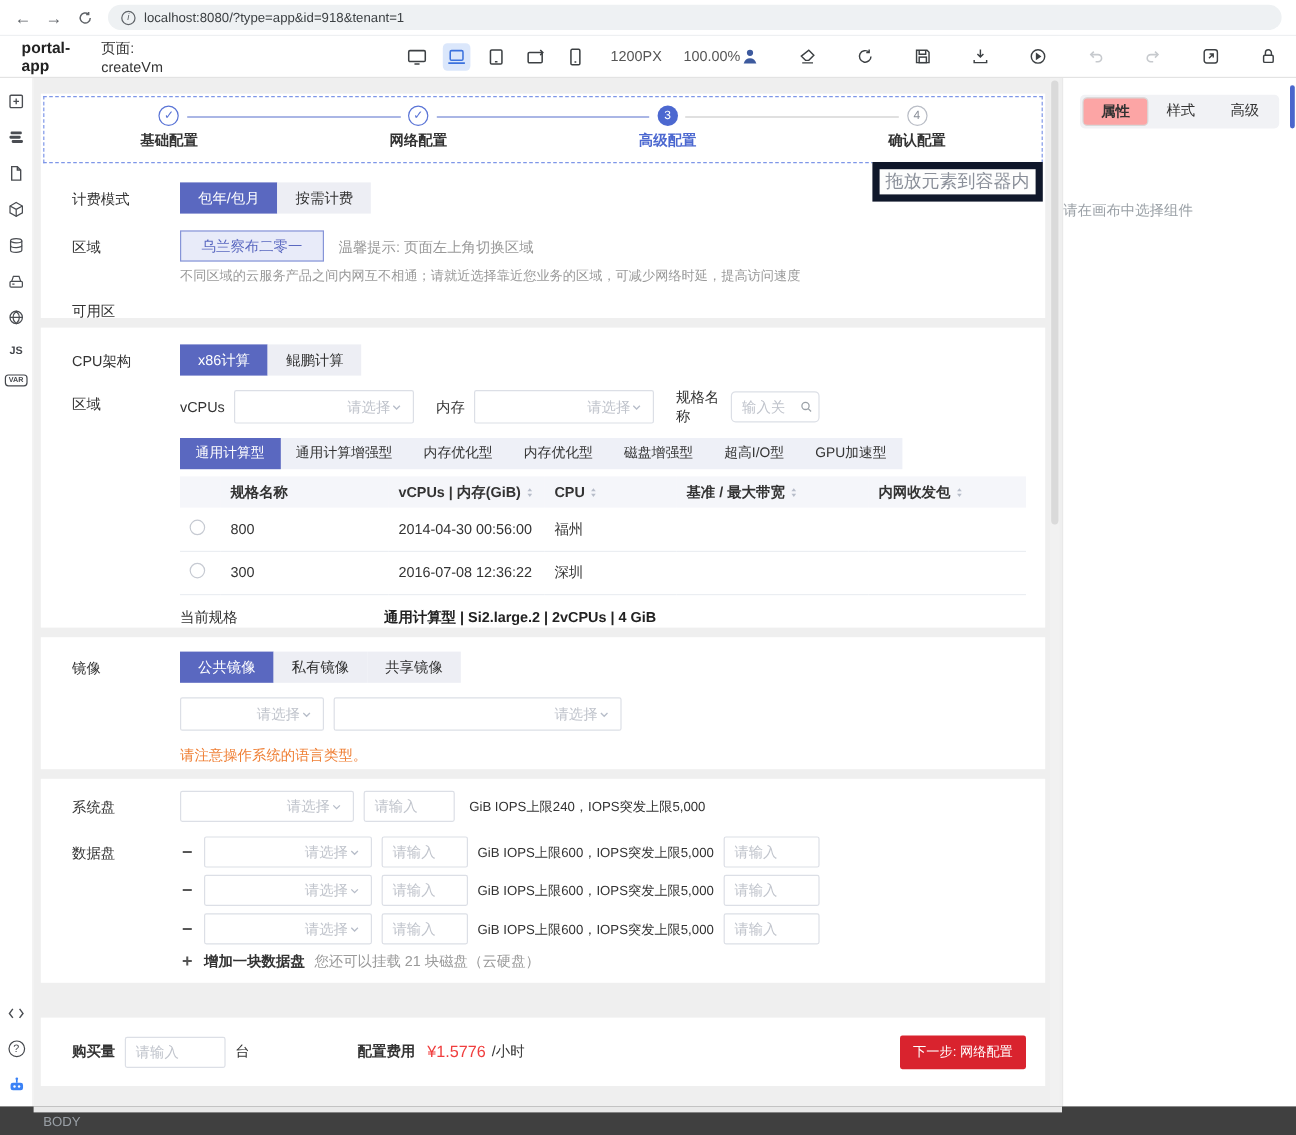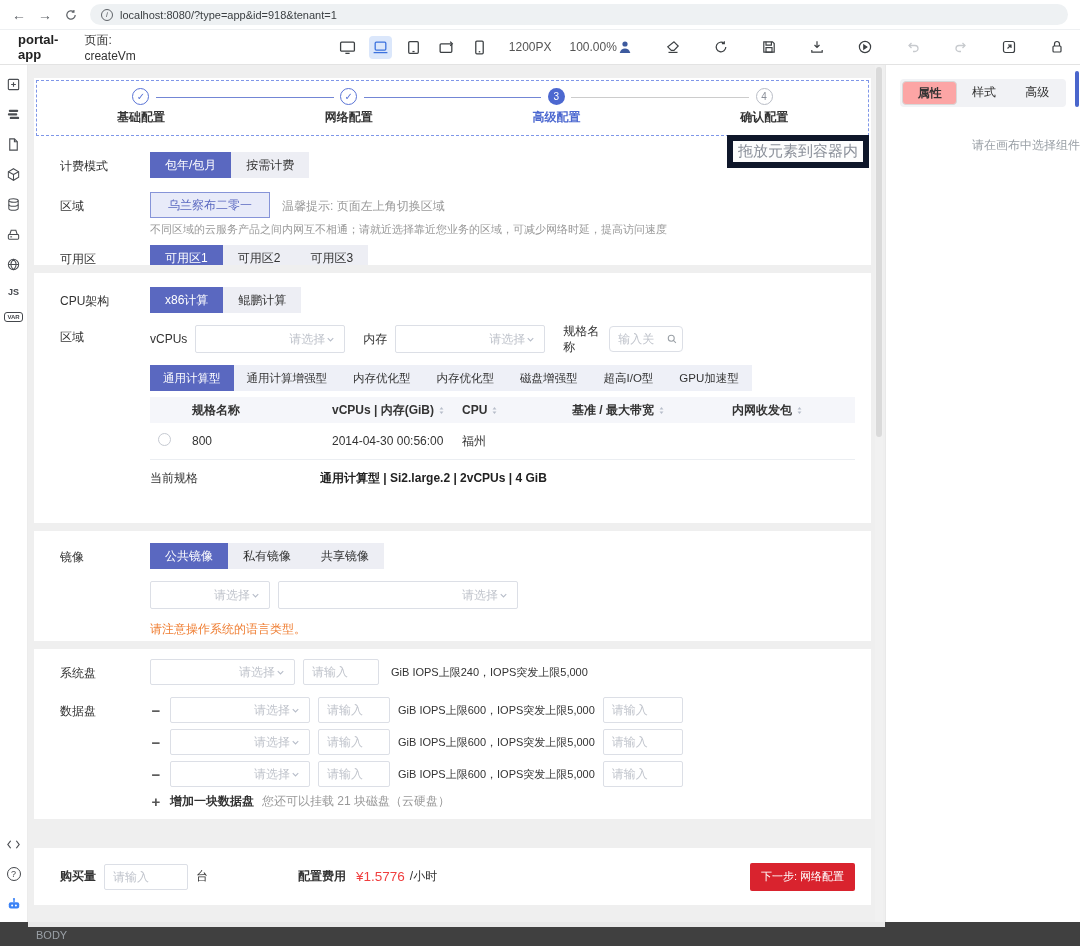--- a/index.html
+++ b/index.html
@@ -104,21 +104,21 @@
   .p-lab{font-weight:600}
   .fee-lab{margin-left:90px;font-weight:600}
   .price{color:var(--price);font-size:13.5px;margin-left:10px}
   .per{margin-left:5px}
   .next-btn{margin-left:auto;height:28px;padding:0 11px;background:var(--danger);color:#fff;border:none;font-size:11px;border-radius:2px;cursor:pointer;font-family:inherit}
   
   .inspector{width:195px;border-left:1px solid #e9e9e9;background:#fff;position:relative;padding-top:14px}
   .seg{margin:0 14px;background:#f1f2f5;border-radius:4px;display:flex;padding:2px;height:28px}
   .seg-item{flex:1;text-align:center;font-size:12px;line-height:22px;color:#333;border-radius:4px;cursor:pointer}
   .seg-item.active{background:#fca5a5;border:1px solid #d8d8d8;font-weight:600}
-  .empty-hint{margin-top:30px;text-align:right;color:#9aa0a6}
+  .empty-hint{margin-top:60px;text-align:left;color:#9aa0a6}
   .panel-thumb{position:absolute;top:6px;right:1px;width:4px;height:36px;background:#4a66cc;border-radius:2px}
   
   .statusbar{height:24px;background:#404040;position:relative}
   .status-strip{position:absolute;left:28px;top:0;width:857px;height:5px;background:#e9e9e9}
   .status-path{position:absolute;left:36px;top:7px;color:#9aa0a6;font-size:11px;cursor:pointer}
 </style>
 </head>
 <body>
 
 <div class="browser-bar">
@@ -359,25 +359,20 @@
 
       <div class="frow mt14">
         <span class="flabel">区域</span>
         <span class="region-chip">乌兰察布二零一</span>
         <span class="tip">温馨提示: 页面左上角切换区域</span>
       </div>
       <div class="note">不同区域的云服务产品之间内网互不相通；请就近选择靠近您业务的区域，可减少网络时延，提高访问速度</div>
 
       <div class="frow mt8">
         <span class="flabel">可用区</span>
-        <span class="bgroup">
-          <span class="bgbtn active">可用区1</span>
-          <span class="bgbtn">可用区2</span>
-          <span class="bgbtn">可用区3</span>
-        </span>
       </div>
     </div>
 
     <div class="sec sec2" style="padding-top:14px">
       <div class="frow">
         <span class="flabel">CPU架构</span>
         <span class="bgroup">
           <span class="bgbtn active">x86计算</span>
           <span class="bgbtn">鲲鹏计算</span>
         </span>
@@ -454,20 +449,28 @@
             </thead>
             <tbody>
               <tr>
                 <td><span class="radio"></span></td>
                 <td>800</td>
                 <td>2014-04-30 00:56:00</td>
                 <td>福州</td>
                 <td></td>
                   <td></td>
               </tr>
+              <tr>
+                <td><span class="radio"></span></td>
+                <td>300</td>
+                <td>2016-07-08 12:36:22</td>
+                <td>深圳</td>
+                <td></td>
+                  <td></td>
+              </tr>
             </tbody>
           </table>
 
           <div class="cur-row mt10">
             <span class="cur-lab">当前规格</span>
             <span class="cur-val">通用计算型 | Si2.large.2 | 2vCPUs | 4 GiB</span>
           </div>
         </div>
       </div>
     </div>

